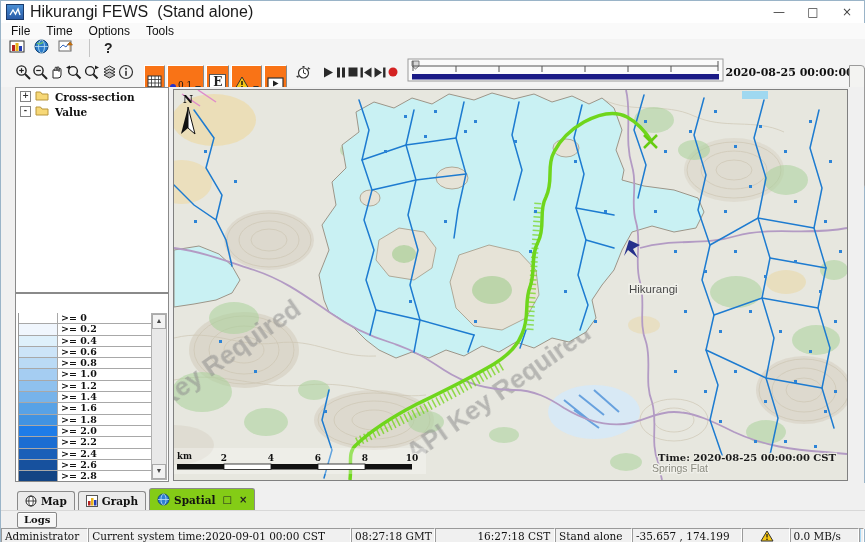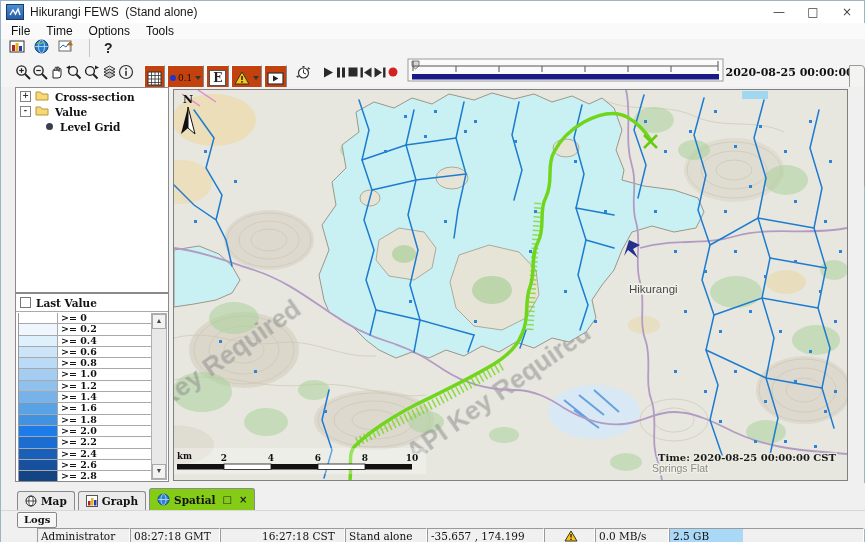--- a/index.html
+++ b/index.html
@@ -1,32 +1,32 @@
 <!DOCTYPE html>
 <html><head>
 <meta charset="utf-8">
 <style>
   html,body{margin:0;padding:0;}
   body{width:865px;height:542px;overflow:hidden;font-family:"Liberation Sans",sans-serif;}
   .window{position:relative;width:863px;height:540px;background:#f0f0f0;border:1px solid #9ab4c8;box-shadow:inset 2px 0 0 #cfe4f4;}
   
   .titlebar{position:absolute;left:0;top:0;width:100%;height:22px;background:#ffffff;display:flex;align-items:center;}
   .app-icon{width:16px;height:14px;margin:0 6px 0 5px;background:linear-gradient(#4a8fd4,#2a5ca8);border:1px solid #1a3a6a;display:flex;align-items:center;justify-content:center;}
-  .title{font-size:12px;color:#1a1a1a;white-space:pre;}
+  .title{font-size:16px;color:#1a1a1a;white-space:pre;}
   .win-controls{margin-left:auto;display:flex;height:100%;}
   .win-btn{width:34px;height:100%;display:flex;align-items:center;justify-content:center;font-size:12px;color:#444;font-family:"DejaVu Sans",sans-serif;}
   
   .menubar{position:absolute;left:0;top:22px;width:100%;height:16px;background:#fafafa;display:flex;align-items:center;gap:16px;padding-left:10px;font-size:12px;color:#111;border-bottom:1px solid #eee;}
   .menu-item{cursor:default;}
   
   .toolbar-top{position:absolute;left:0;top:38px;width:100%;height:18px;background:#f4f4f4;display:flex;align-items:center;gap:9px;padding-left:8px;}
   .toolbar-main{position:absolute;left:0;top:56px;width:100%;height:30px;background:#f4f4f4;border-bottom:1px solid #c9c9c9;display:flex;align-items:center;padding-left:14px;}
   .sep{width:1px;height:18px;background:#c4c4c4;margin:0 5px;}
   .fbtn{width:22px;height:24px;display:flex;align-items:center;justify-content:center;}
-  .tbtn{height:24px;display:flex;align-items:center;justify-content:center;background:#c2410c;border:1px solid;border-color:#ffffff #898989 #898989 #ffffff;margin-right:2px;padding:0 2px;margin-top:12px;}
+  .tbtn{height:24px;display:flex;align-items:flex-end;justify-content:center;background:#f97316;border:1px solid;border-color:#ffffff #898989 #898989 #ffffff;margin-right:2px;padding:0 2px;margin-top:12px;}
   .pbtn{width:21px;height:22px;display:flex;align-items:center;justify-content:center;}
   .qtext{font-size:14px;font-weight:bold;color:#222;}
   .caret{width:0;height:0;border-left:3px solid transparent;border-right:3px solid transparent;border-top:4px solid #333;margin-left:3px;}
   .thresh-dot{width:6px;height:6px;border-radius:50%;background:#2233cc;margin-right:2px;}
   .thresh-num{font-size:9px;font-family:"DejaVu Serif",serif;color:#111;}
   .e-glyph{font-size:12px;font-weight:bold;font-family:"DejaVu Serif",serif;color:#222;border:1px solid #555;padding:0 3px;background:#fff;line-height:14px;}
   .timeline{margin-left:8px;}
   .tb-datetime{margin-left:auto;margin-right:20px;font-family:"DejaVu Serif",serif;font-size:11px;font-weight:600;color:#111;white-space:pre;}
   
   .vtab{position:absolute;background:#f3f3f1;border:1px solid #9a9a9a;color:#333;font-family:"DejaVu Serif",serif;font-size:9px;display:flex;align-items:center;justify-content:center;}
@@ -284,31 +284,23 @@
       </div>
       <div class="tree-row">
         <div class="expander">-</div>
         <span class="folder">
           <svg width="14" height="11">
               <path d="M1 2 L5.5 2 L7 4 L13 4 L13 10 L1 10 Z" fill="#f7d877" stroke="#b8963c"></path>
             </svg>
         </span>
         <span class="tree-label">Value</span>
       </div>
-      <div class="tree-row">
-        <div class="bullet"></div>
-        <span class="tree-label">Level Grid</span>
-      </div>
     </div>
 
     <div class="legend-panel">
-      <div class="legend-head">
-        <div class="checkbox"></div>
-        <span class="legend-title">Last Value</span>
-      </div>
       <div class="legend-table">
         <div class="lrow">
             <div class="lsw" style="background-color: rgb(255, 255, 255);"></div>
             <div class="llb">&gt;= 0</div>
           </div>
         <div class="lrow">
             <div class="lsw" style="background-color: rgb(240, 246, 253);"></div>
             <div class="llb">&gt;= 0.2</div>
           </div>
         <div class="lrow">
@@ -609,21 +601,22 @@
       <span class="tab-ctl">□</span>
       <span class="tab-ctl">×</span>
     </div>
   </div>
 
   <div class="logsrow">
     <div class="logs-btn">Logs</div>
   </div>
 
   <div class="statusbar">
-    <div class="scell" style="width:88px;margin-left:36px;">Administrator</div>
+    <div class="scell" style="width:88px;">Administrator</div>
+    <div class="scell" style="width:276px;">Current system time:2020-09-01 00:00 CST</div>
     <div class="scell" style="width:85px;">08:27:18 GMT</div>
     <div class="scell" style="width:82px;padding-left:41px;">16:27:18 CST</div>
     <div class="scell" style="width:77px;">Stand alone</div>
     <div class="scell" style="width:112px;">-35.657 , 174.199</div>
     <div class="scell" style="width:46px;justify-content:center;">
       <svg width="14" height="12">
           <path d="M7 1 L13 11 L1 11 Z" fill="#f6c714" stroke="#333"></path>
           <rect x="6.4" y="4" width="1.2" height="3.5" fill="#111"></rect>
           <circle cx="7" cy="9.3" r="0.8" fill="#111"></circle>
         </svg>

